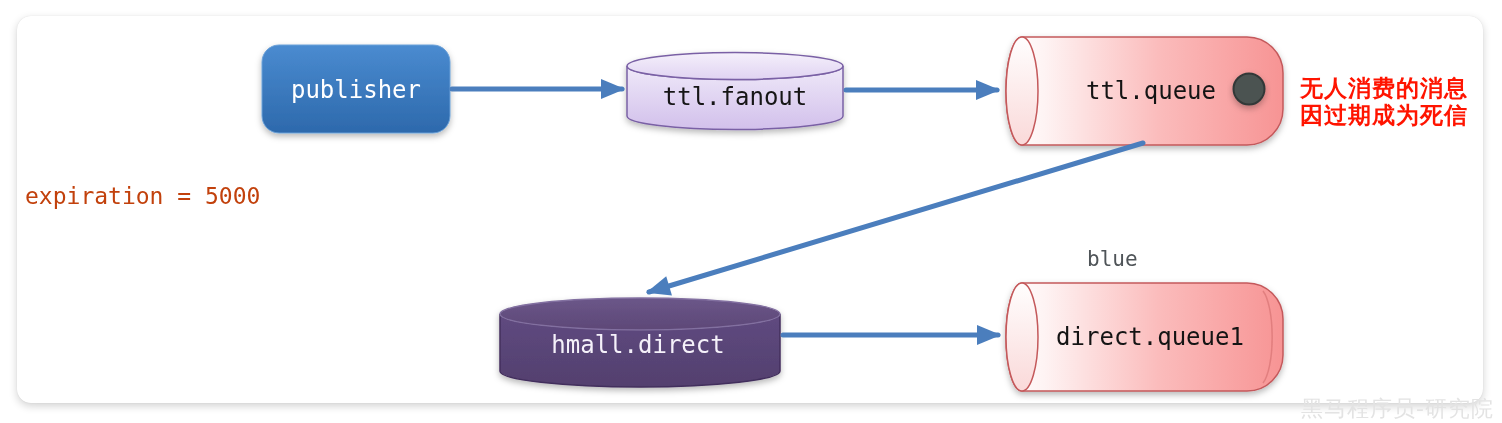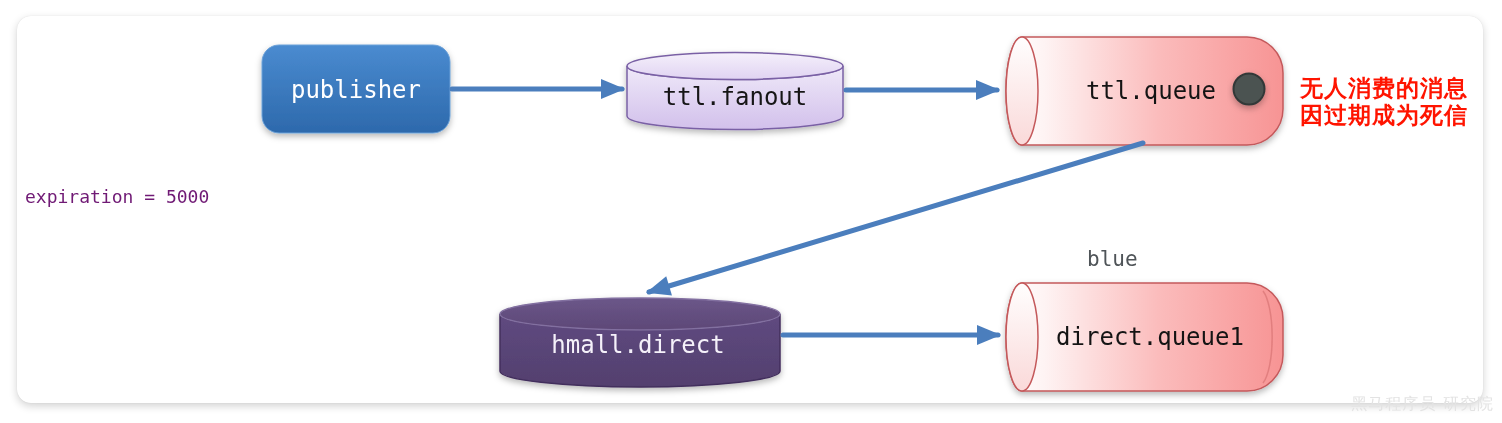--- a/index.html
+++ b/index.html
@@ -2,22 +2,22 @@
 <html><head>
 <meta charset="utf-8">
 <style>
   html,body{margin:0;padding:0;background:#fff;width:1502px;height:423px;overflow:hidden;
             font-family:"DejaVu Sans","Liberation Sans",sans-serif;}
   .stage{position:relative;width:1502px;height:334px;background:#ffffff;}
   .panel{position:absolute;left:17px;top:16px;width:1466px;height:387px;background:#ffffff;
          border-radius:14px;box-shadow:0 3px 9px rgba(0,0,0,0.18),0 0 1px rgba(0,0,0,0.12);}
   svg.diagram{position:absolute;left:0;top:0;width:1502px;height:423px;}
   .props{position:absolute;left:25px;top:104px;font-family:"DejaVu Sans Mono","Liberation Mono",monospace;
-         font-size:18px;line-height:37px;color:#701a75;white-space:pre;text-align:center;}
-  .watermark{position:absolute;right:8px;top:394px;font-size:16px;color:#e3e3e3;letter-spacing:1px;}
+         font-size:23px;line-height:37px;color:#c2410c;white-space:pre;text-align:center;}
+  .watermark{position:absolute;right:8px;top:394px;font-size:22px;color:#e3e3e3;letter-spacing:1px;}
   text{font-family:"DejaVu Sans Mono","Liberation Mono",monospace;}
   .node-label{font-size:24px;}
   .key-label{font-size:21px;fill:#4f5458;}
   .note-text{font-family:"Liberation Serif","DejaVu Serif",serif;font-size:23px;font-weight:bold;
              fill:#ff1400;stroke:#ffffff;stroke-width:4px;paint-order:stroke;letter-spacing:1px;}
 </style>
 </head>
 <body>
 
 <div class="stage">

